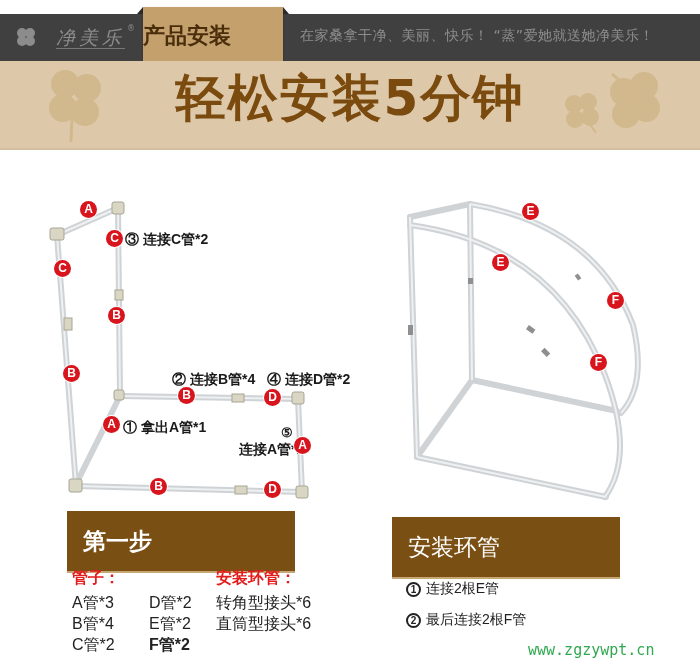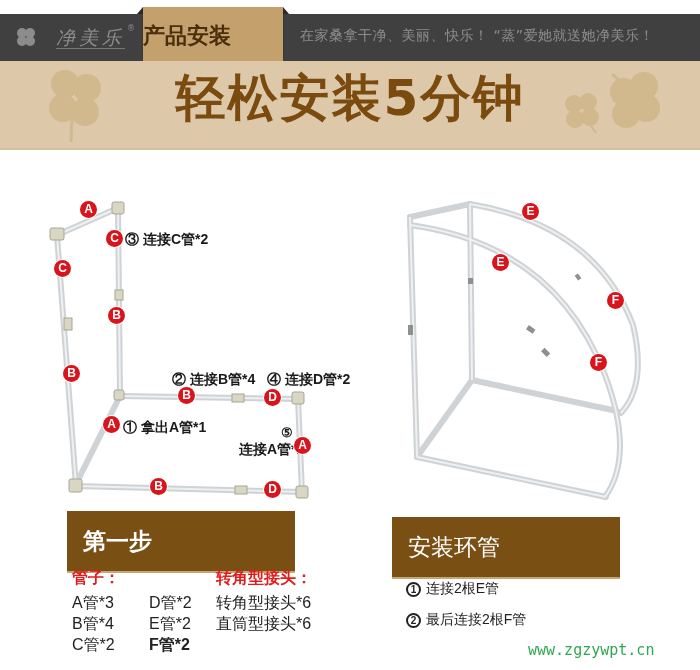--- a/index.html
+++ b/index.html
@@ -194,21 +194,21 @@
 </div>
 
 <div class="parts-heading" style="left:72px;top:568px;">管子：</div>
 <div class="parts-item" style="left:72px;top:593px;">A管*3</div>
 <div class="parts-item" style="left:72px;top:614px;">B管*4</div>
 <div class="parts-item" style="left:72px;top:635px;">C管*2</div>
 <div class="parts-item" style="left:149px;top:593px;">D管*2</div>
 <div class="parts-item" style="left:149px;top:614px;">E管*2</div>
 <div class="parts-item" style="left:149px;top:635px;font-weight:bold;">F管*2</div>
 
-<div class="parts-heading" style="left:216px;top:568px;">转角型接头：</div>
+<div class="parts-heading" style="left:216px;top:568px;">安装环管：</div>
 <div class="parts-item" style="left:216px;top:593px;">转角型接头*6</div>
 <div class="parts-item" style="left:216px;top:614px;">直筒型接头*6</div>
 
 <div class="step-box" style="left:392px;top:517px;width:228px;">
   <span>安装环管</span>
 </div>
 
 <div class="step2-item" style="left:406px;top:580px;">
   <span class="circ-num">1</span>
   <span>连接2根E管</span>

